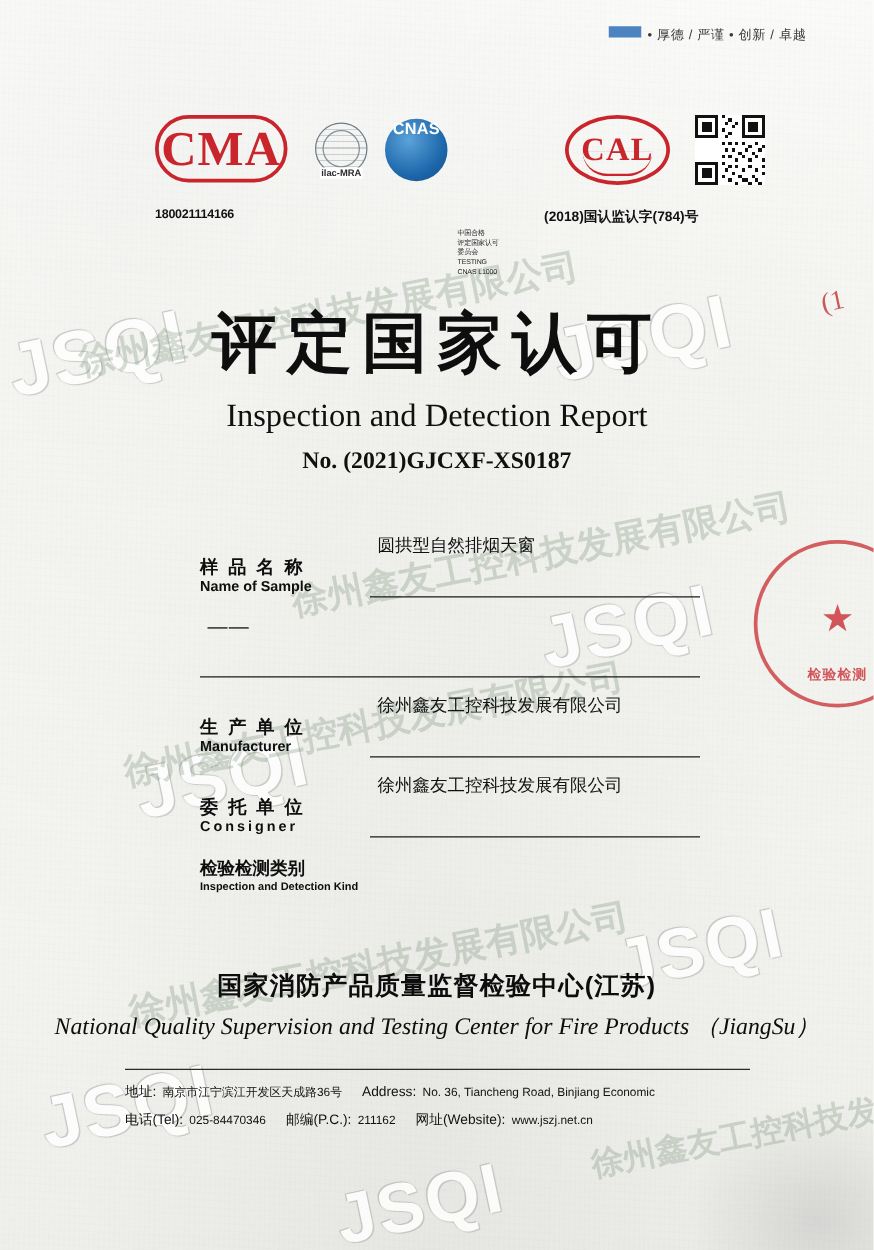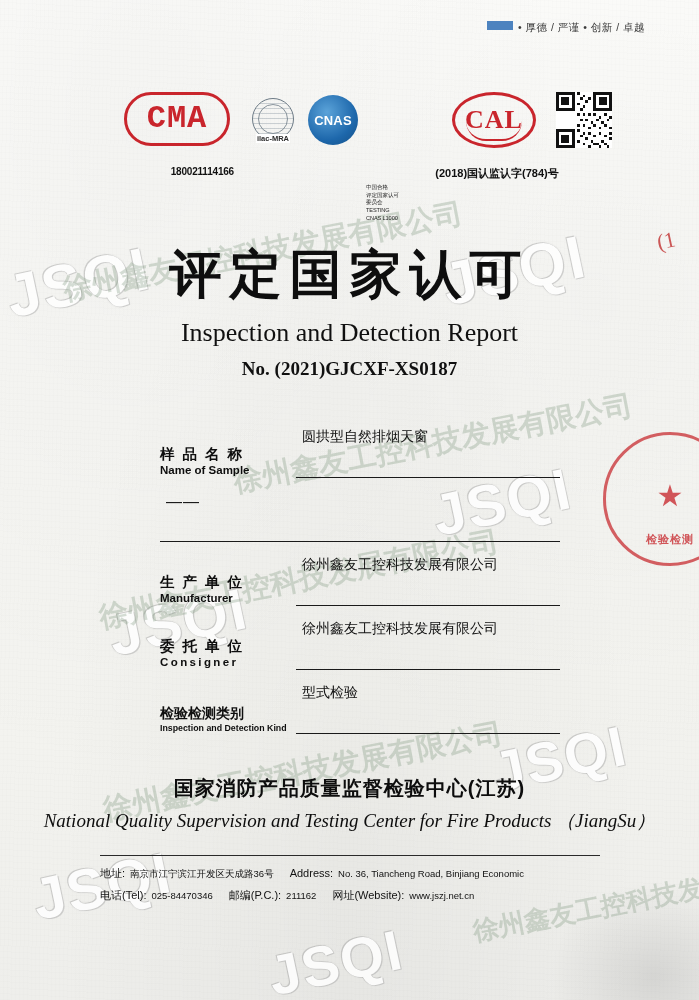--- a/index.html
+++ b/index.html
@@ -109,33 +109,33 @@
   .cma{
     left:124px; top:4px; width:106px; height:54px;
     border:3px solid #c9252c;
     border-radius:27px/27px;
     box-sizing:border-box;
     display:flex;
     align-items:center;
     justify-content:center;
   }
   .cma span{
-    font-family:Liberation Mono, monospace;
-    font-weight:bold;
-    font-size:32px;
+    font-family:Liberation Serif, serif;
+    font-weight:bold;
+    font-size:39px;
     color:#c9252c;
     letter-spacing:1px;
     line-height:1;
   }
   .cma-code{
     position:absolute;
     left:124px;
     top:78px;
     width:110px;
-    text-align:right;
+    text-align:left;
     font-family:"Liberation Sans", sans-serif;
     font-size:10px;
     font-weight:bold;
     color:#111;
     letter-spacing:-.2px;
   }
 
   
   .ilac{
     left:250px; top:8px; width:46px; height:46px;
@@ -164,21 +164,21 @@
   }
 
   
   .cnas{
     left:302px; top:6px; width:62px; height:52px;
     display:flex;align-items:center;justify-content:center;
   }
   .cnas .disc{
     width:50px;height:50px;border-radius:50%;
     background:radial-gradient(circle at 38% 34%, #5ba3d9 0%, #1d67ab 62%, #154f85 100%);
-    display:flex;align-items:center;justify-content:center;
+    display:flex;align-items:flex-start;justify-content:center;
   }
   .cnas .disc span{
     font-family:"Liberation Sans", sans-serif;
     font-weight:bold;
     font-size:13px;
     color:#fff;
     letter-spacing:.2px;
   }
 
   
@@ -608,21 +608,20 @@
         <div class="fl-en sp">Consigner</div>
       </div>
       <div class="field-value">徐州鑫友工控科技发展有限公司</div>
     </div>
 
     <div class="field">
       <div class="field-label">
         <div class="fl-cn tight">检验检测类别</div>
         <div class="fl-en sm">Inspection and Detection Kind</div>
       </div>
-      <div class="field-value">型式检验</div>
     </div>
 
   </div>
 
   <div class="org-cn">国家消防产品质量监督检验中心(江苏)</div>
   <div class="org-en">National Quality Supervision and Testing Center for Fire Products （JiangSu）</div>
 
   <div class="rule"></div>
 
   <div class="contact">

